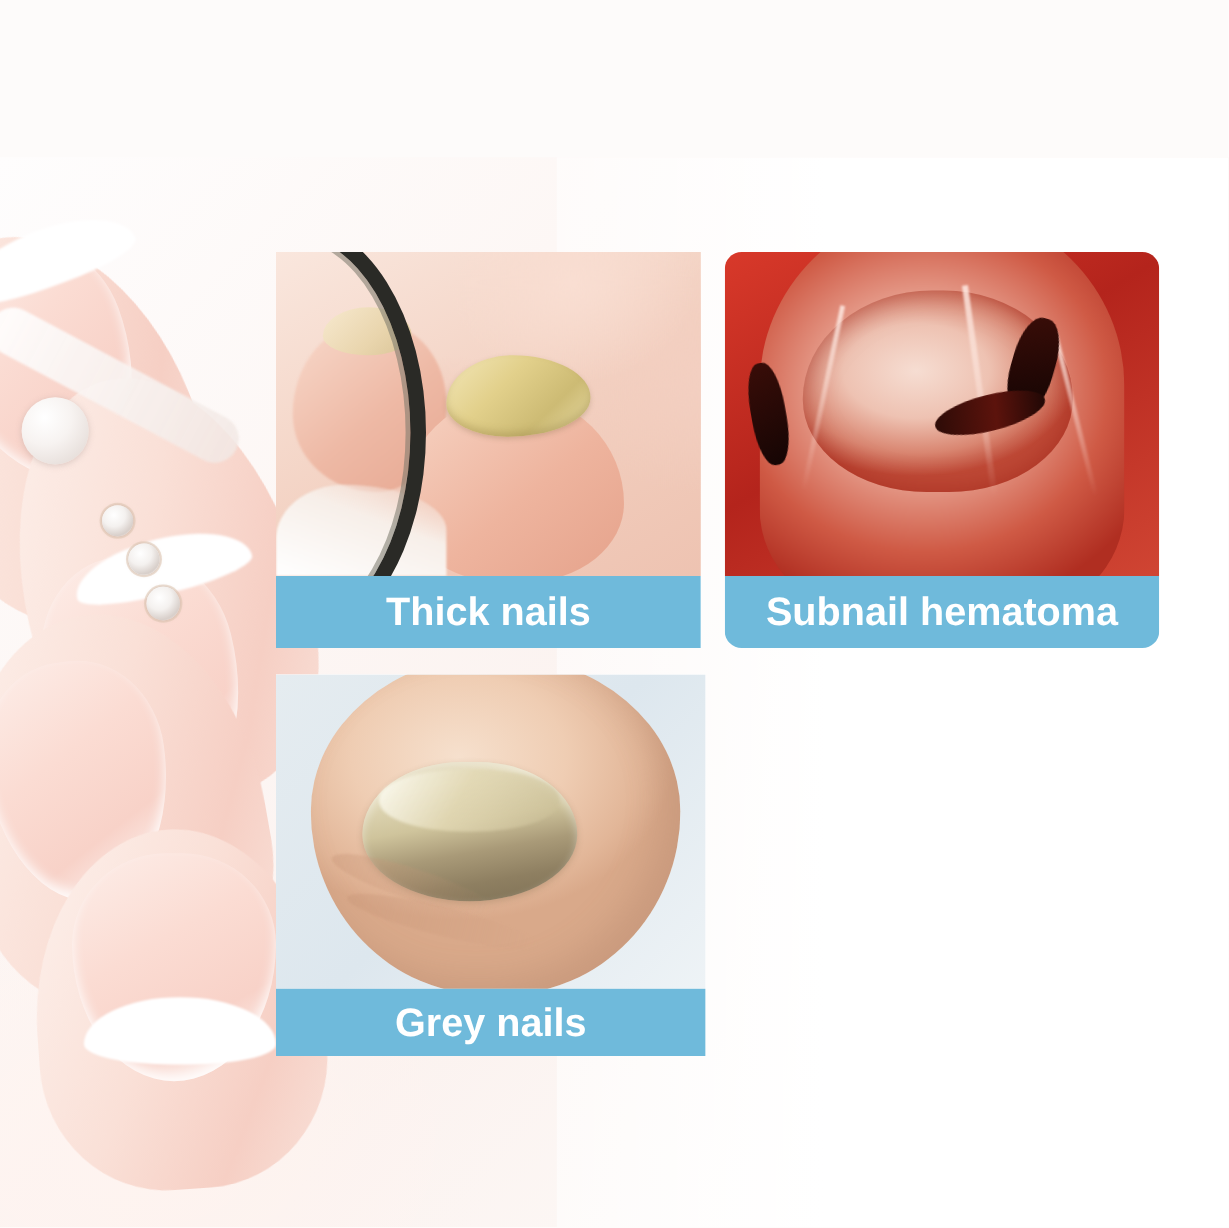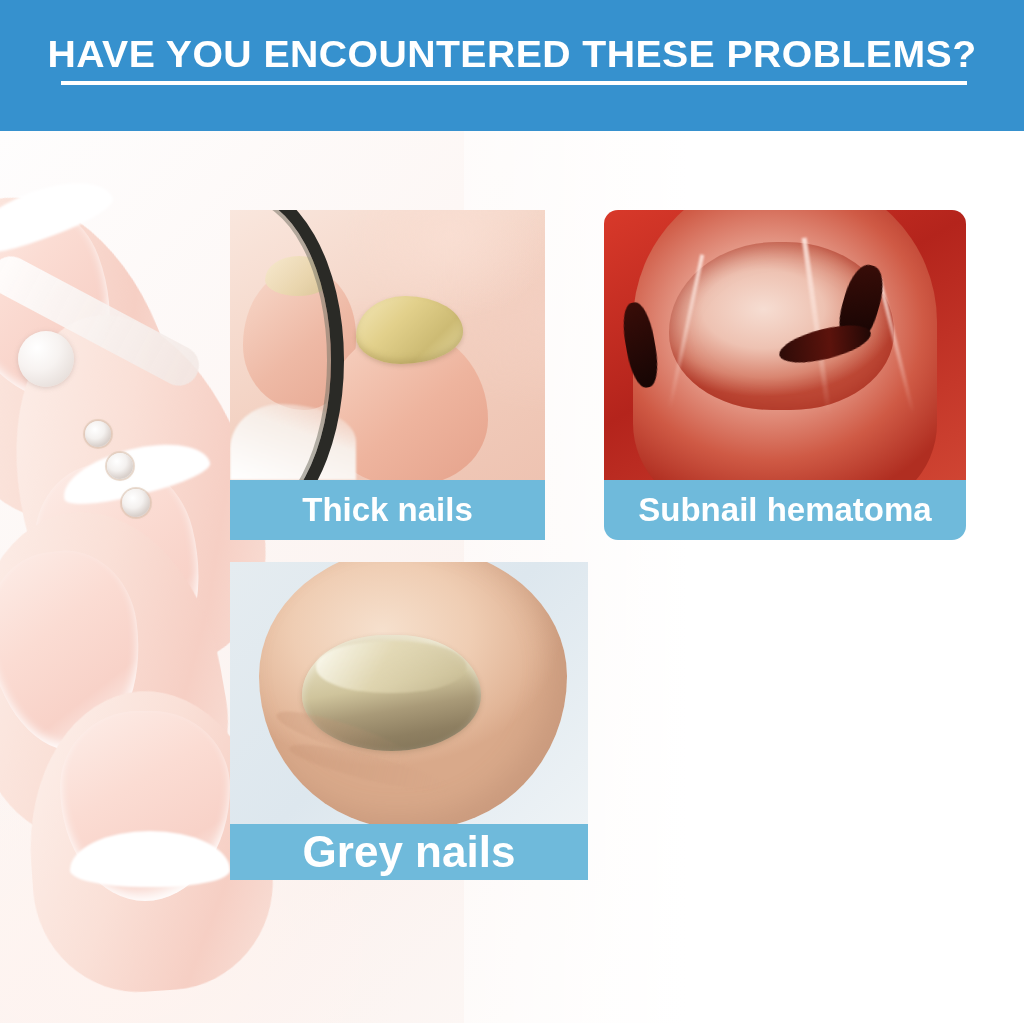--- a/index.html
+++ b/index.html
@@ -122,21 +122,21 @@
     top: 210px;
     width: 736px;
     height: 670px;
     z-index: 4;
   }
   .cell {
     position: absolute;
     overflow: hidden;
     background: #ffffff;
   }
-  .cell-tl { left: 0;     top: 0;     width: 315px; height: 330px; }
+  .cell-tl { left: 0;     top: 0;     width: 354px; height: 330px; }
   .cell-tr { left: 374px; top: 0;     width: 362px; height: 330px; border-radius: 14px; }
   .cell-bl { left: 0;     top: 352px; width: 358px; height: 318px; }
   .cell-br { left: 374px; top: 352px; width: 362px; height: 318px; }
 
   .photo {
     position: absolute;
     left: 0;
     top: 0;
     right: 0;
     bottom: 0;
@@ -154,21 +154,21 @@
     bottom: 0;
     background: #6FBADB;
     color: #ffffff;
     font-family: "Liberation Sans", sans-serif;
     font-weight: bold;
     text-align: center;
     white-space: nowrap;
     overflow: hidden;
   }
   .cell-tl .caption, .cell-tr .caption { height: 60px; line-height: 60px; font-size: 33px; }
-  .cell-bl .caption, .cell-br .caption { height: 56px; line-height: 56px; font-size: 44px; }
+  .cell-bl .caption, .cell-br .caption { height: 56px; line-height: 56px; font-size: 33px; }
   .cell-br .caption { font-size: 30px; transform: scaleX(0.97); }
 
   
   .p1 { background: linear-gradient(160deg,#fdf3ee 0%, #f6ded2 30%, #f0cdbd 62%, #f7e3d9 100%); }
   .p1-foot {
     position: absolute; left: -8%; top: -12%; width: 125%; height: 118%;
     background:
       radial-gradient(ellipse 150px 120px at 62% 18%, #f9ded2 0%, rgba(249,222,210,0) 70%),
       radial-gradient(ellipse 180px 140px at 88% 42%, #f3cfc1 0%, rgba(243,207,193,0) 72%),
       radial-gradient(ellipse 120px 150px at 40% 72%, #efc3b2 0%, rgba(239,195,178,0) 74%),
@@ -357,24 +357,20 @@
     <div class="nail-tip" style="left:70px; top:700px; width:160px; height:56px;"></div>
 
     <div class="band" style="left:-20px; top:170px; width:230px; height:40px; transform:rotate(28deg);"></div>
 
     <div class="pearl" style="left:18px; top:200px; width:56px; height:56px;"></div>
     <div class="gem" style="left:85px; top:290px; width:26px; height:26px;"></div>
     <div class="gem" style="left:107px; top:322px; width:26px; height:26px;"></div>
     <div class="gem" style="left:122px; top:358px; width:28px; height:28px;"></div>
   </div>
 
-  <div class="header-banner">
-    <div class="header-title">HAVE YOU ENCOUNTERED THESE PROBLEMS?</div>
-    <div class="header-underline"></div>
-  </div>
 
   <div class="grid">
 
     <div class="cell cell-tl">
       <div class="photo p1">
         <div class="p1-foot"></div>
         <div class="p1-toe-a"></div>
         <div class="p1-toe-b"></div>
         <div class="p1-nail-small"></div>
         <div class="p1-nail-thick"></div>

